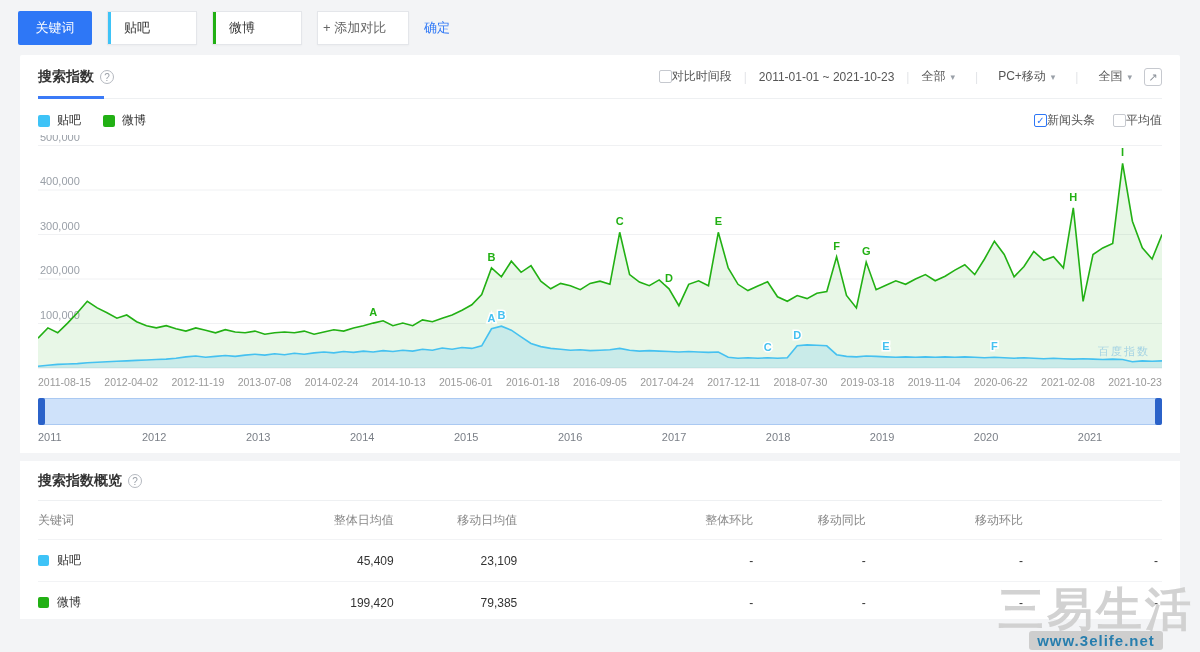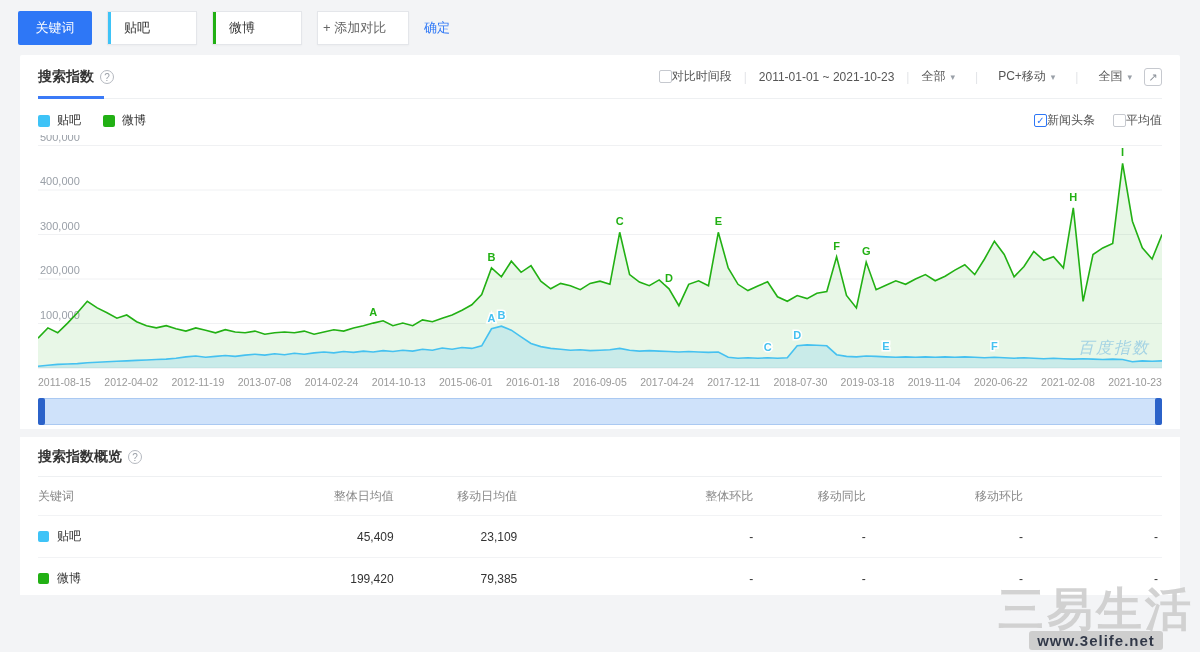--- a/index.html
+++ b/index.html
@@ -39,21 +39,21 @@
              font-size:11px; line-height:16px; text-align:center; cursor:pointer; background:#fff; }
   
   .legend-row { display:flex; align-items:center; justify-content:space-between; padding:13px 0 6px 0; }
   .legend { display:flex; gap:22px; }
   .legend-item { display:flex; align-items:center; gap:7px; font-size:12px; color:#333; }
   .swatch { width:12px; height:12px; border-radius:2px; display:inline-block; }
   .opt-cbx-group { display:flex; gap:18px; font-size:12px; color:#555; }
   
   .chart-wrap { position:relative; }
   .chart-wrap svg { display:block; width:100%; height:238px; }
-  .chart-watermark { position:absolute; right:12px; bottom:14px; font-size:16px; font-style:italic;
+  .chart-watermark { position:absolute; right:12px; bottom:14px; font-size:11px; 
                      color:rgba(96,175,226,0.5); letter-spacing:2px; pointer-events:none; }
   .x-ticks { display:flex; justify-content:space-between; font-size:10.5px; color:#999;
              padding:3px 0 6px 0; }
   
   .slider-zone { padding:4px 0 0 0; }
   .slider-track { position:relative; height:27px; background:#cfe2fa; border:1px solid #aac9f2;
                   border-radius:2px; }
   .slider-handle { position:absolute; top:-1px; width:7px; height:27px; background:#2b62c9;
                    border-radius:2px; cursor:ew-resize; }
   .slider-handle.left { left:-1px; } .slider-handle.right { right:-1px; }
@@ -67,21 +67,21 @@
   .tbl-row.data { height:42px; border-top:1px solid #f2f3f5; color:#333; }
   .tbl-row.header > div:first-child { text-align:left; }
   .tbl-row > div { text-align:right; padding-right:4px; }
   .tbl-row > div.kw-cell { text-align:left; display:flex; align-items:center; gap:8px; padding-right:0; }
   .kw-chip { width:11px; height:11px; border-radius:2px; display:inline-block; }
   
   .site-watermark { position:fixed; right:6px; bottom:2px; text-align:center; pointer-events:none;
                     opacity:0.85; }
   .site-watermark .big { font-size:46px; font-weight:bold; color:#cbcbcb; letter-spacing:3px;
                          line-height:46px; }
-  .site-watermark .url { margin-top:-8px; background:#c7c7c7; color:#0f172a; font-weight:bold;
+  .site-watermark .url { margin-top:-8px; background:#c7c7c7; color:#0369a1; font-weight:bold;
                          font-size:15px; padding:1px 8px; border-radius:3px; display:inline-block;
                          letter-spacing:1px; }
 </style>
 </head>
 <body>
 
 <div class="topbar">
   <button class="kw-btn">关键词</button>
   <div style="display:flex;gap:15px;">
       <div class="chip">
@@ -208,20 +208,33 @@
       <span>2020-06-22</span>
       <span>2021-02-08</span>
       <span>2021-10-23</span>
     </div>
 
   <div class="slider-zone">
     <div class="slider-track">
       <span class="slider-handle left"></span>
       <span class="slider-handle right"></span>
     </div>
+    <div class="year-labels" id="years-slot">
+        <span style="left: 0%;">2011</span>
+        <span style="left: 9.25069%;">2012</span>
+        <span style="left: 18.5014%;">2013</span>
+        <span style="left: 27.7521%;">2014</span>
+        <span style="left: 37.0028%;">2015</span>
+        <span style="left: 46.2535%;">2016</span>
+        <span style="left: 55.5042%;">2017</span>
+        <span style="left: 64.7549%;">2018</span>
+        <span style="left: 74.0056%;">2019</span>
+        <span style="left: 83.2562%;">2020</span>
+        <span style="left: 92.5069%;">2021</span>
+      </div>
   </div>
 </div>
 
 <div class="card overview">
   <div class="ov-head">
     <span class="sec-title">搜索指数概览</span>
     <span class="help-icon">?</span>
   </div>
   <div class="tbl-row header" id="tbl-head-slot">
       <div>关键词</div>

